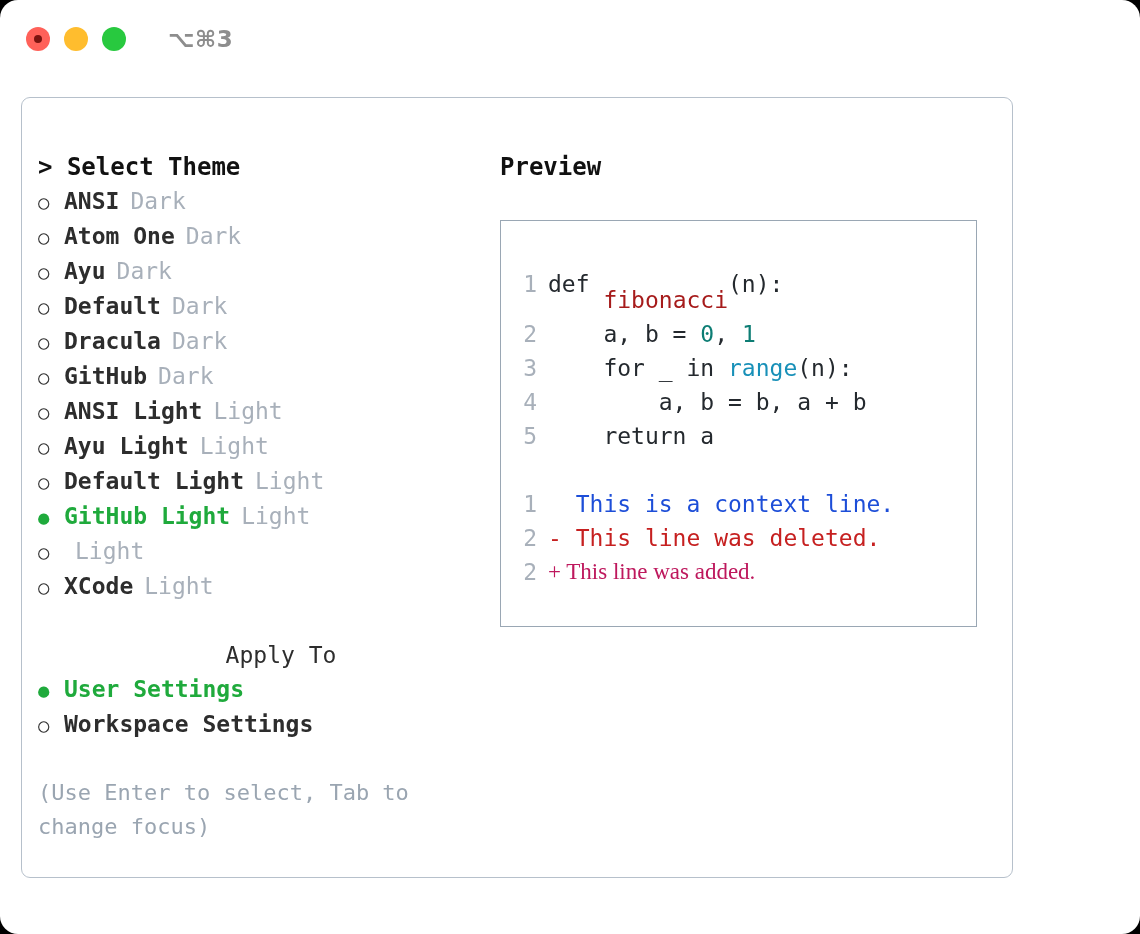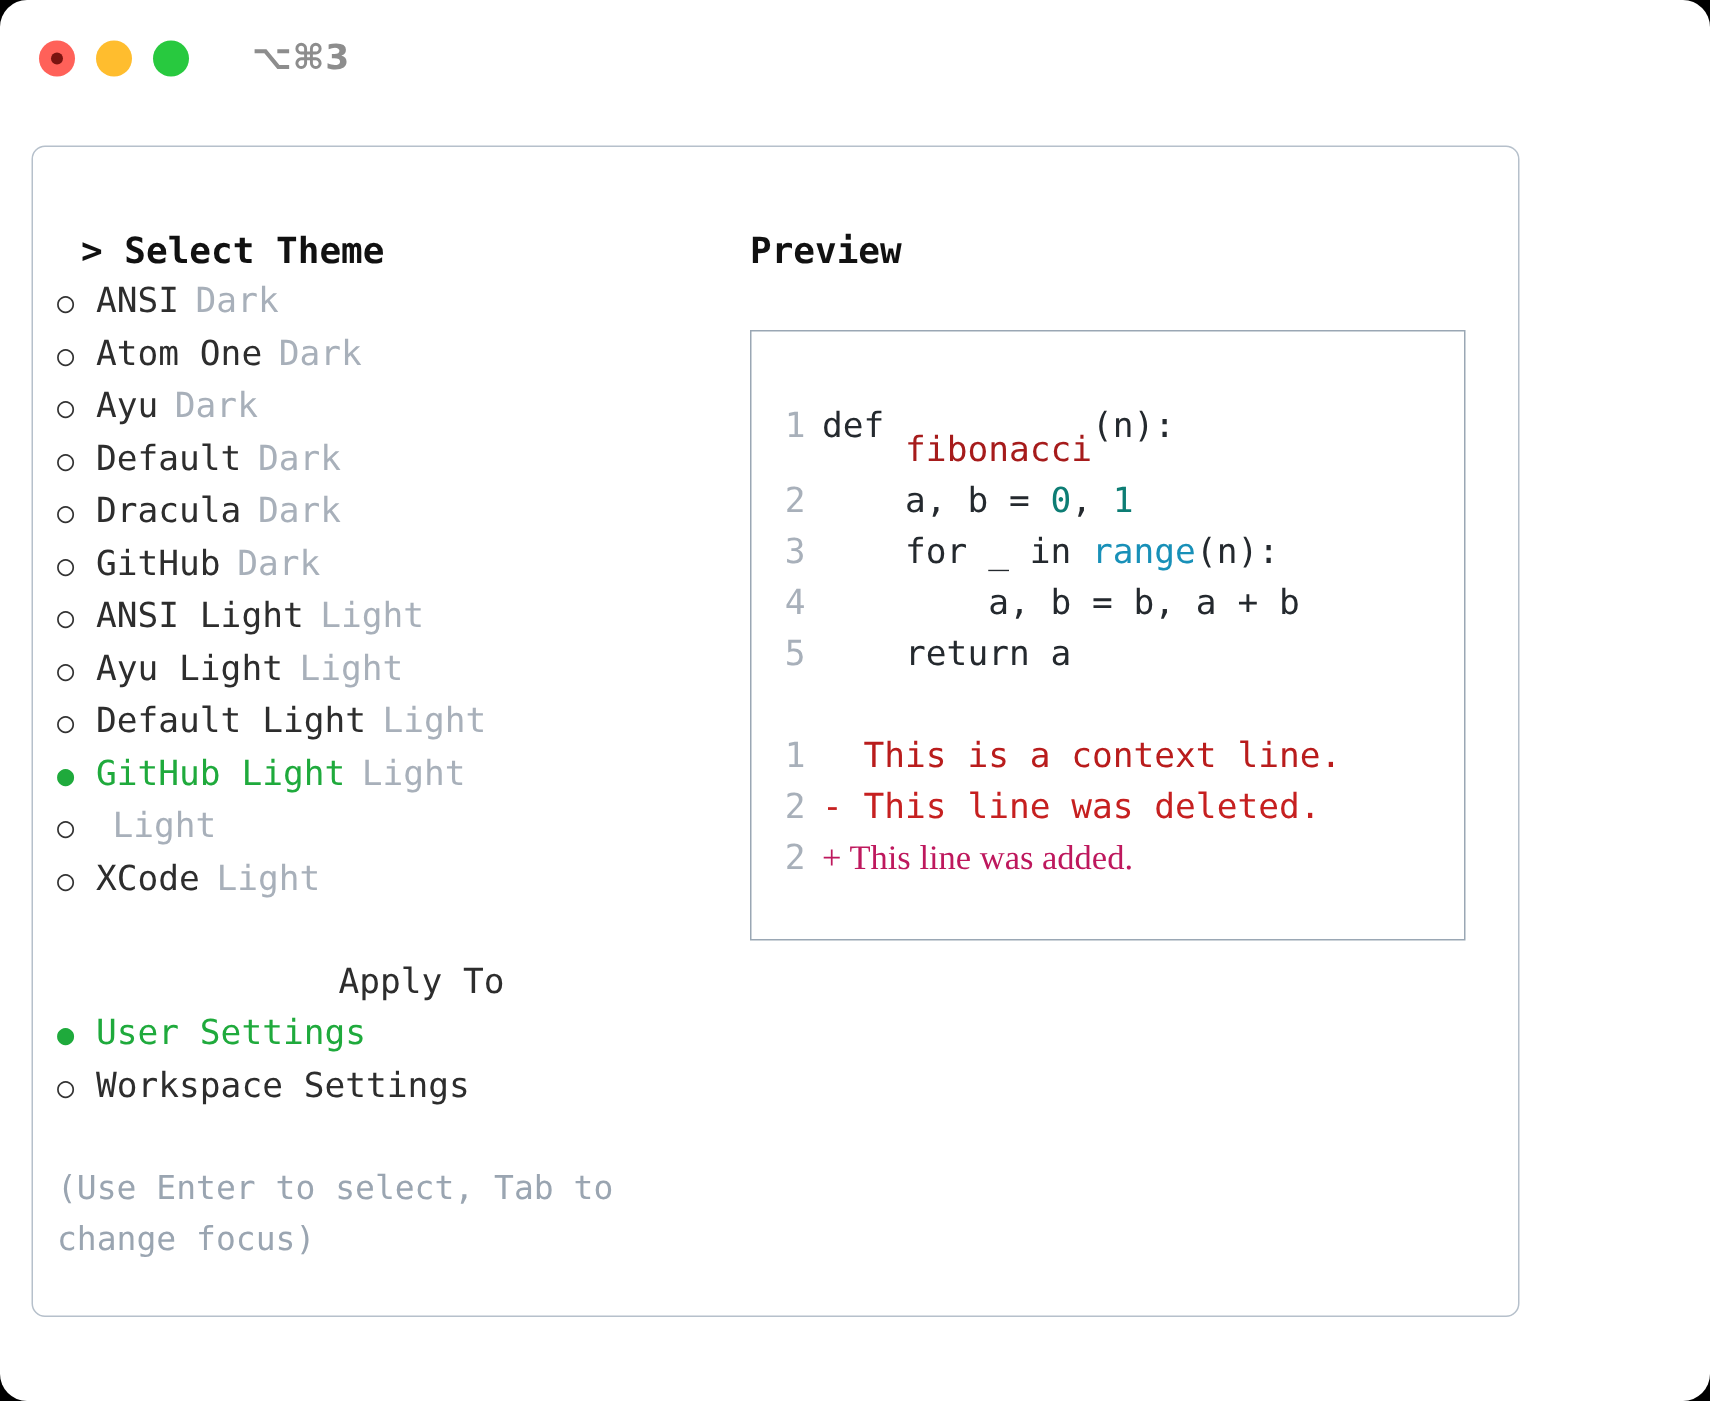--- a/index.html
+++ b/index.html
@@ -96,39 +96,38 @@
     top: 52px;
     width: 460px;
   }
 
   .list-title {
     font-size: 24px;
     font-weight: bold;
     color: #111111;
     line-height: 34px;
     white-space: pre;
-    margin-left: 16px;
   }
 
   .row {
     display: flex;
     align-items: baseline;
     line-height: 34px;
     font-size: 23px;
     white-space: pre;
   }
   .marker {
     display: inline-block;
     width: 26px;
     flex: 0 0 26px;
     color: #333333;
     font-size: 19px;
   }
   .marker.sel { color: #1faa3c; font-size: 19px; }
-  .row .name { color: #2d2d2d; }
+  .row .name { color: #2d2d2d; font-weight: bold; }
   .row.selected .name { color: #1faa3c; }
   .row .variant { color: #a8b0ba; margin-left: 11px; }
 
   .section-head {
     font-size: 23px;
     color: #2d2d2d;
     line-height: 34px;
     padding-left: 26px;
     white-space: pre;
     text-align: center;
@@ -175,21 +174,21 @@
     width: 28px;
     flex: 0 0 28px;
     text-align: right;
     color: #a8b0ba;
     margin-right: 11px;
   }
   .tok-plain  { color: #24292e; }
   .tok-fn     { color: #a61b1b; margin-top: 16px; }
   .tok-num    { color: #0d7d74; }
   .tok-builtin{ color: #1890b8; }
-  .tok-ctx    { color: #b91c1c; }
+  .tok-ctx    { color: #1d4ed8; }
   .tok-del    { color: #c62020; text-align: right; }
   .tok-add    { color: #be185d; font-family: Liberation Serif, serif; }
   .gap { height: 34px; }
 </style>
 </head>
 <body>
 
 <div class="window">
 
   <div class="titlebar">

